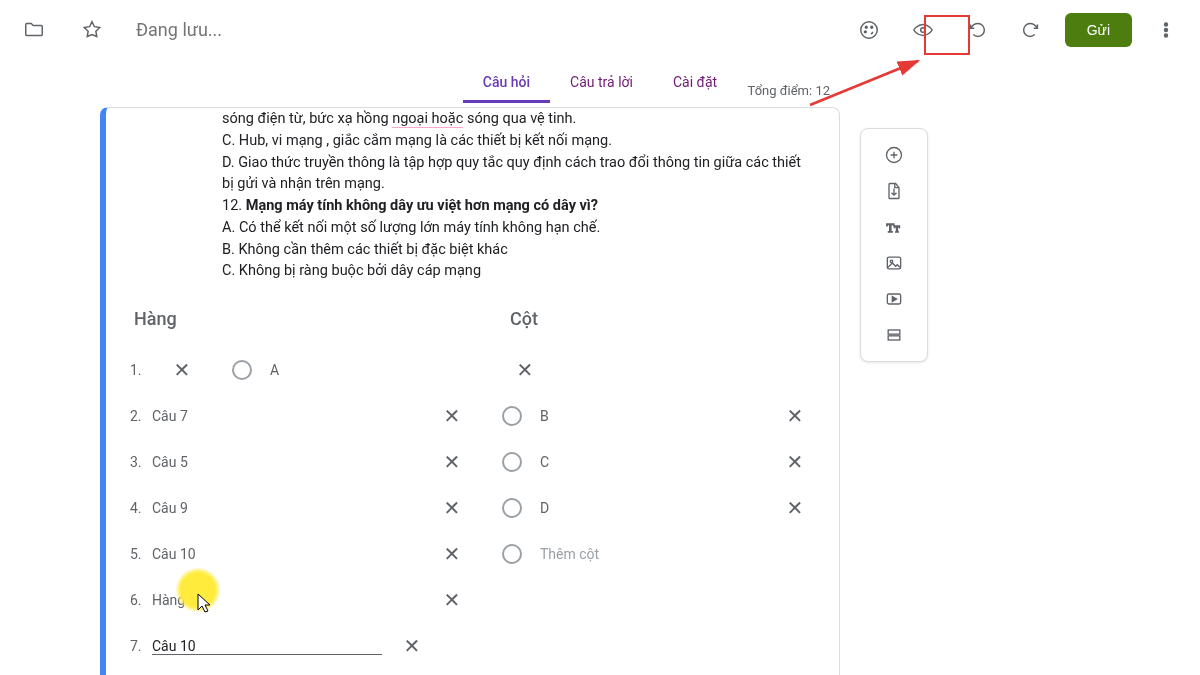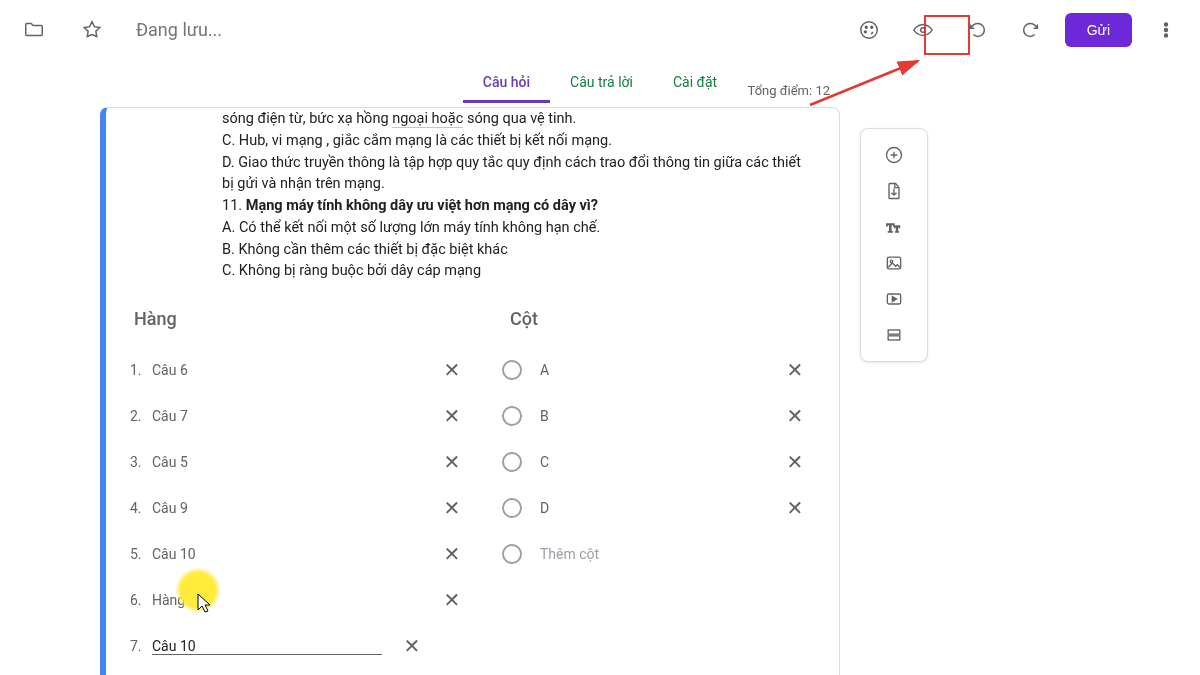--- a/index.html
+++ b/index.html
@@ -3,25 +3,25 @@
 <meta charset="utf-8">
 <style>
   * { box-sizing: border-box; margin: 0; padding: 0; }
   html, body { width: 1200px; height: 675px; font-family: Roboto, Arial, sans-serif; background:#fff; color:#202124; overflow:hidden;}
   .topbar { height:60px; display:flex; align-items:center; padding:0 14px; border-bottom:1px solid #fff;}
   .topbar-left { display:flex; align-items:center; gap:18px; }
   .icon-btn { width:40px; height:40px; display:flex; align-items:center; justify-content:center; border-radius:50%; cursor:pointer; color:#5f6368;}
   .icon-btn svg { width:22px; height:22px; stroke:#5f6368; fill:none; stroke-width:1.6;}
   .saving { color:#757575; font-size:18px; margin-left:6px;}
   .topbar-right { margin-left:auto; display:flex; align-items:center; gap:14px;}
-  .send-btn { background:#6d28d9; color:#fff; border:none; border-radius:6px; padding:9px 22px; font-size:14px; font-weight:500; cursor:pointer;}
+  .send-btn { background:#4d7c0f; color:#fff; border:none; border-radius:6px; padding:9px 22px; font-size:14px; font-weight:500; cursor:pointer;}
   .highlight-box { position:absolute; border:2px solid #e53935; width:46px; height:40px; left:924px; top:15px; pointer-events:none; z-index:100;}
   .arrow { position:absolute; left:800px; top:55px; pointer-events:none; z-index:100;}
   .tabs { display:flex; justify-content:center; gap:0; margin-top:4px; position:relative;}
-  .tab { padding:10px 20px; font-size:14px; color:#15803d; cursor:pointer;}
+  .tab { padding:10px 20px; font-size:14px; color:#701a75; cursor:pointer;}
   .tab.active { color:#673ab7; border-bottom:3px solid #673ab7; font-weight:500;}
   .points { position:absolute; right:370px; top:83px; color:#5f6368; font-size:13px;}
   .main { display:flex; padding-left:100px; margin-top:4px;}
   .form-card { width:740px; background:#fff; border:1px solid #dadce0; border-left:6px solid #4285f4; border-radius:8px; padding:0; position:relative;}
   .q-text-block { padding:0 24px 8px 116px; color:#202124; font-size:14.5px; line-height:1.5;}
   .q-text-block .underline { border-bottom:1px solid #f9a8d4;}
   .q-text-block b { font-weight:700;text-align:center;}
   .grid-area { padding:18px 24px 20px 24px;}
   .headers { display:flex; font-size:18px; color:#5f6368; font-weight:500; margin-bottom:18px;}
   .headers .h1 { width:340px; padding-left:4px;}
@@ -113,35 +113,34 @@
   <div class="tab">Cài đặt</div>
 </div>
 <div class="points">Tổng điểm: 12</div>
 
 <div class="main">
   <div class="form-card">
     <div class="q-text-block">
       <span>sóng điện từ, bức xạ hồng </span><span class="underline">ngoại hoặc</span><span> sóng qua vệ tinh.</span><br>
       <span>C. Hub, vi mạng , giắc cắm mạng là các thiết bị kết nối mạng.</span><br>
       <span>D. Giao thức truyền thông là tập hợp quy tắc quy định cách trao đổi thông tin giữa các thiết bị gửi và nhận trên mạng.</span><br>
-      <span>11. </span><b>Mạng máy tính không dây ưu việt hơn mạng có dây vì?</b><br>
+      <span>12. </span><b>Mạng máy tính không dây ưu việt hơn mạng có dây vì?</b><br>
       <span>A. Có thể kết nối một số lượng lớn máy tính không hạn chế.</span><br>
       <span>B. Không cần thêm các thiết bị đặc biệt khác</span><br>
       <span>C. Không bị ràng buộc bởi dây cáp mạng</span>
     </div>
 
     <div class="grid-area">
       <div class="headers">
         <div class="h1">Hàng</div>
         <div class="h2">Cột</div>
       </div>
 
       <div class="row">
         <span class="num">1.</span>
-        <span class="label">Câu 6</span>
         <span class="x1">✕</span>
         <span class="radio"></span>
         <span class="col-label">A</span>
         <span class="x2">✕</span>
       </div>
       <div class="row">
         <span class="num">2.</span>
         <span class="label">Câu 7</span>
         <span class="x1">✕</span>
         <span class="radio"></span>

